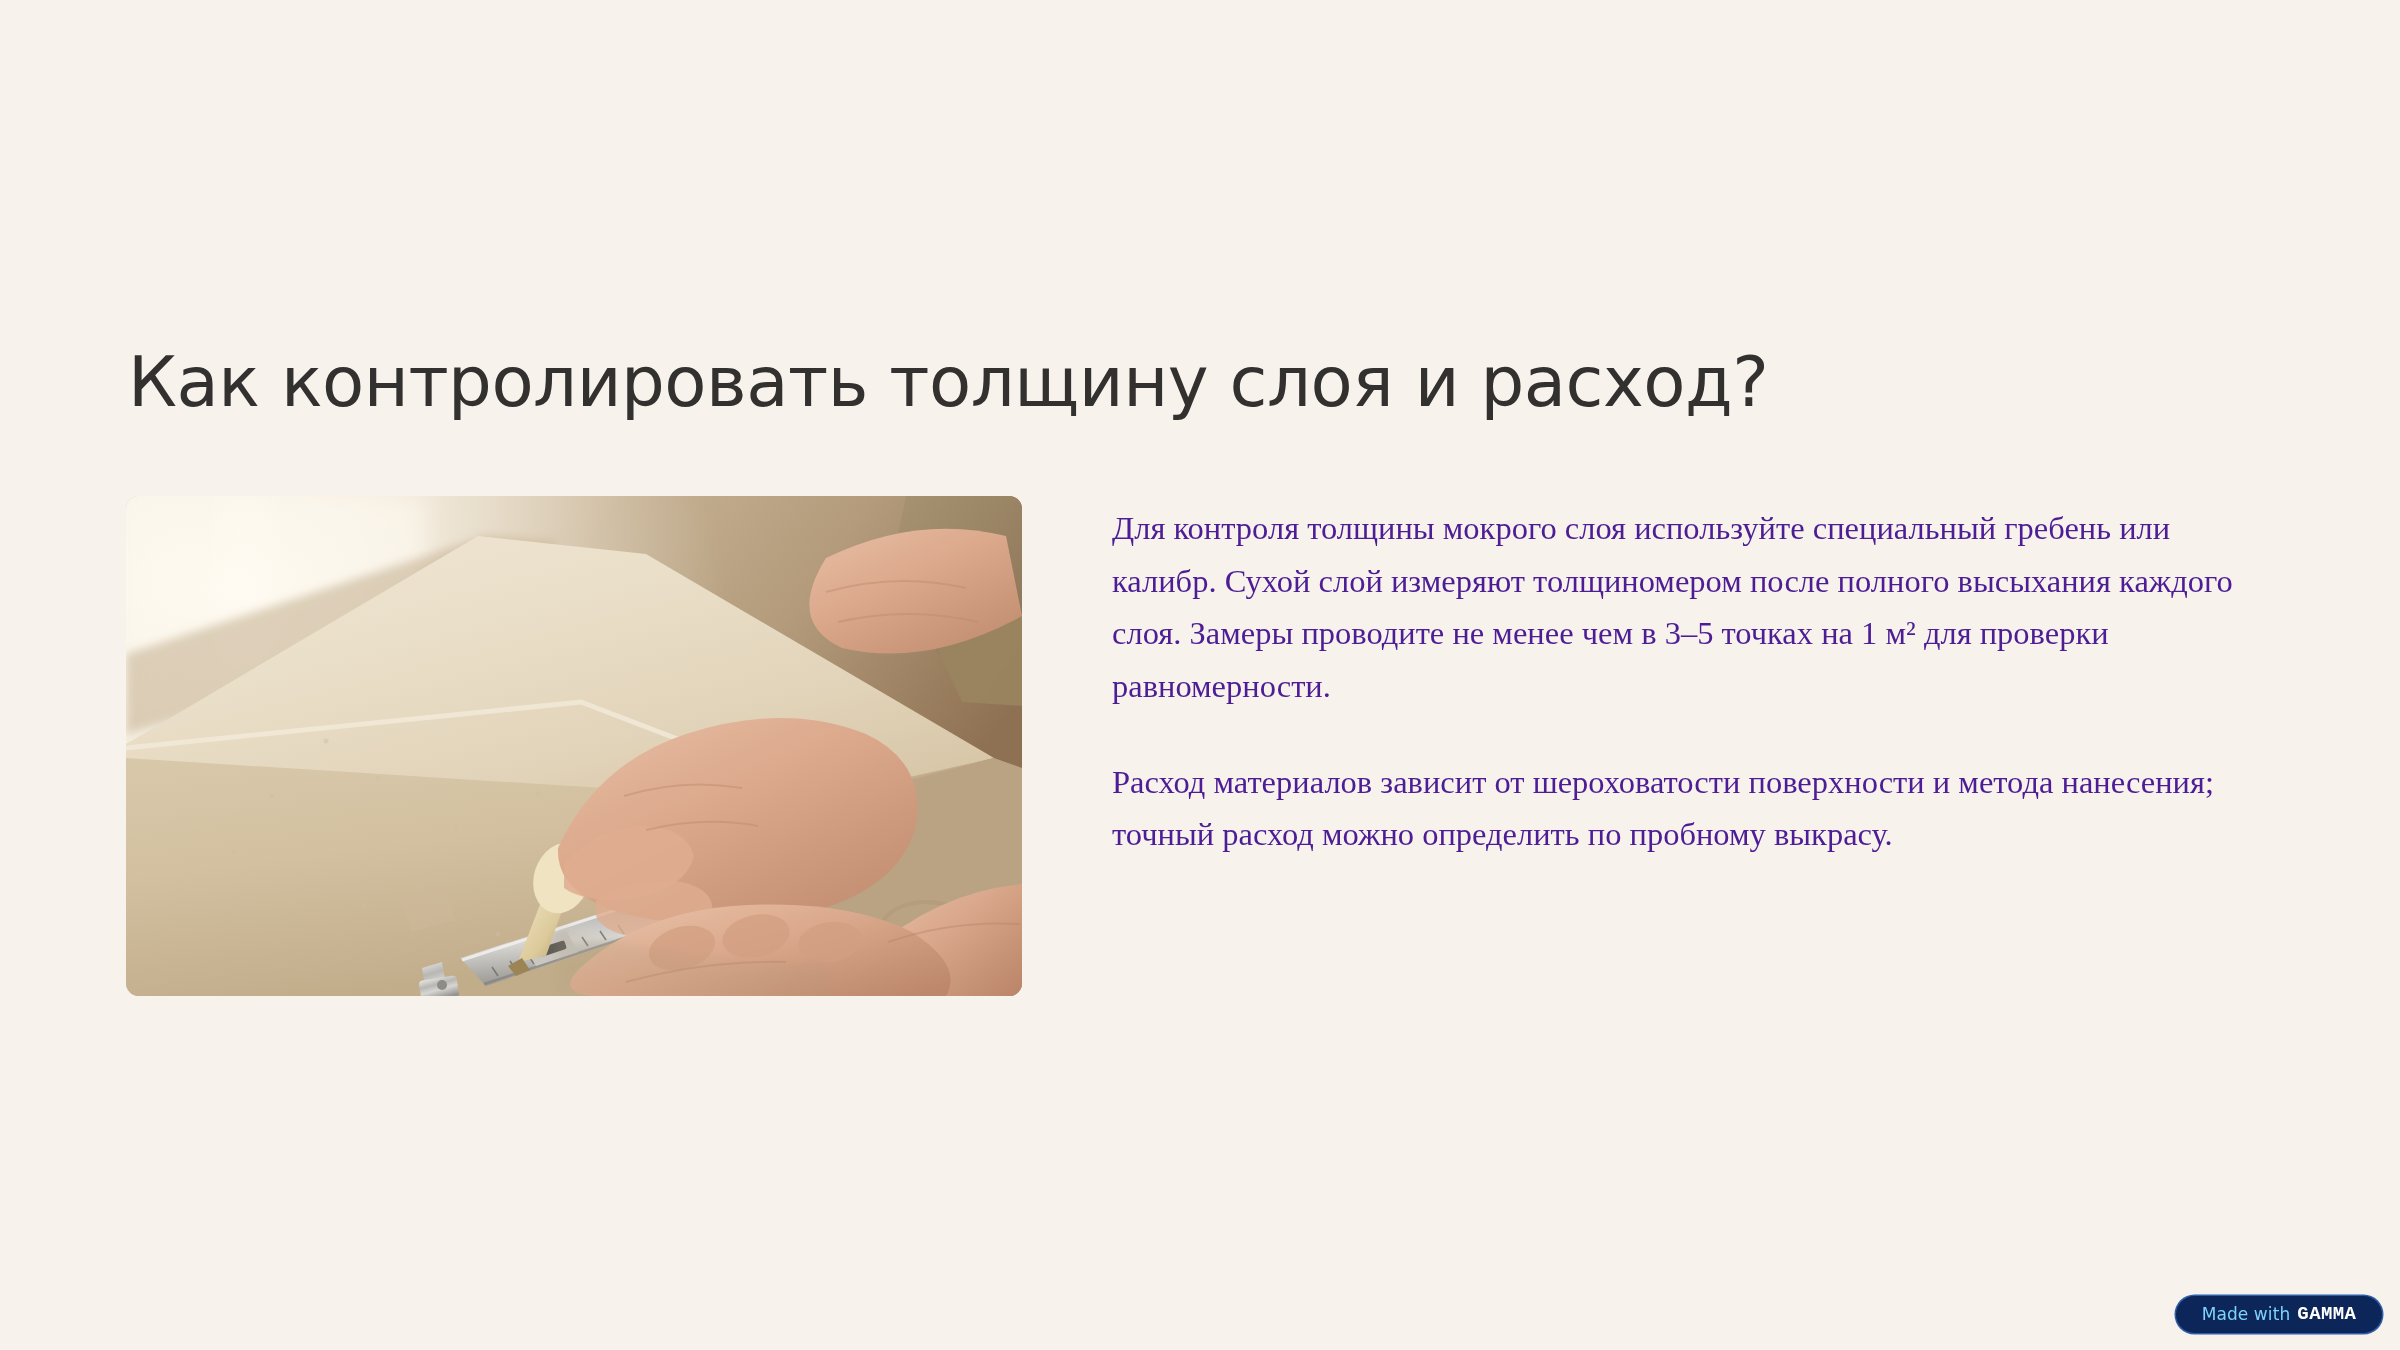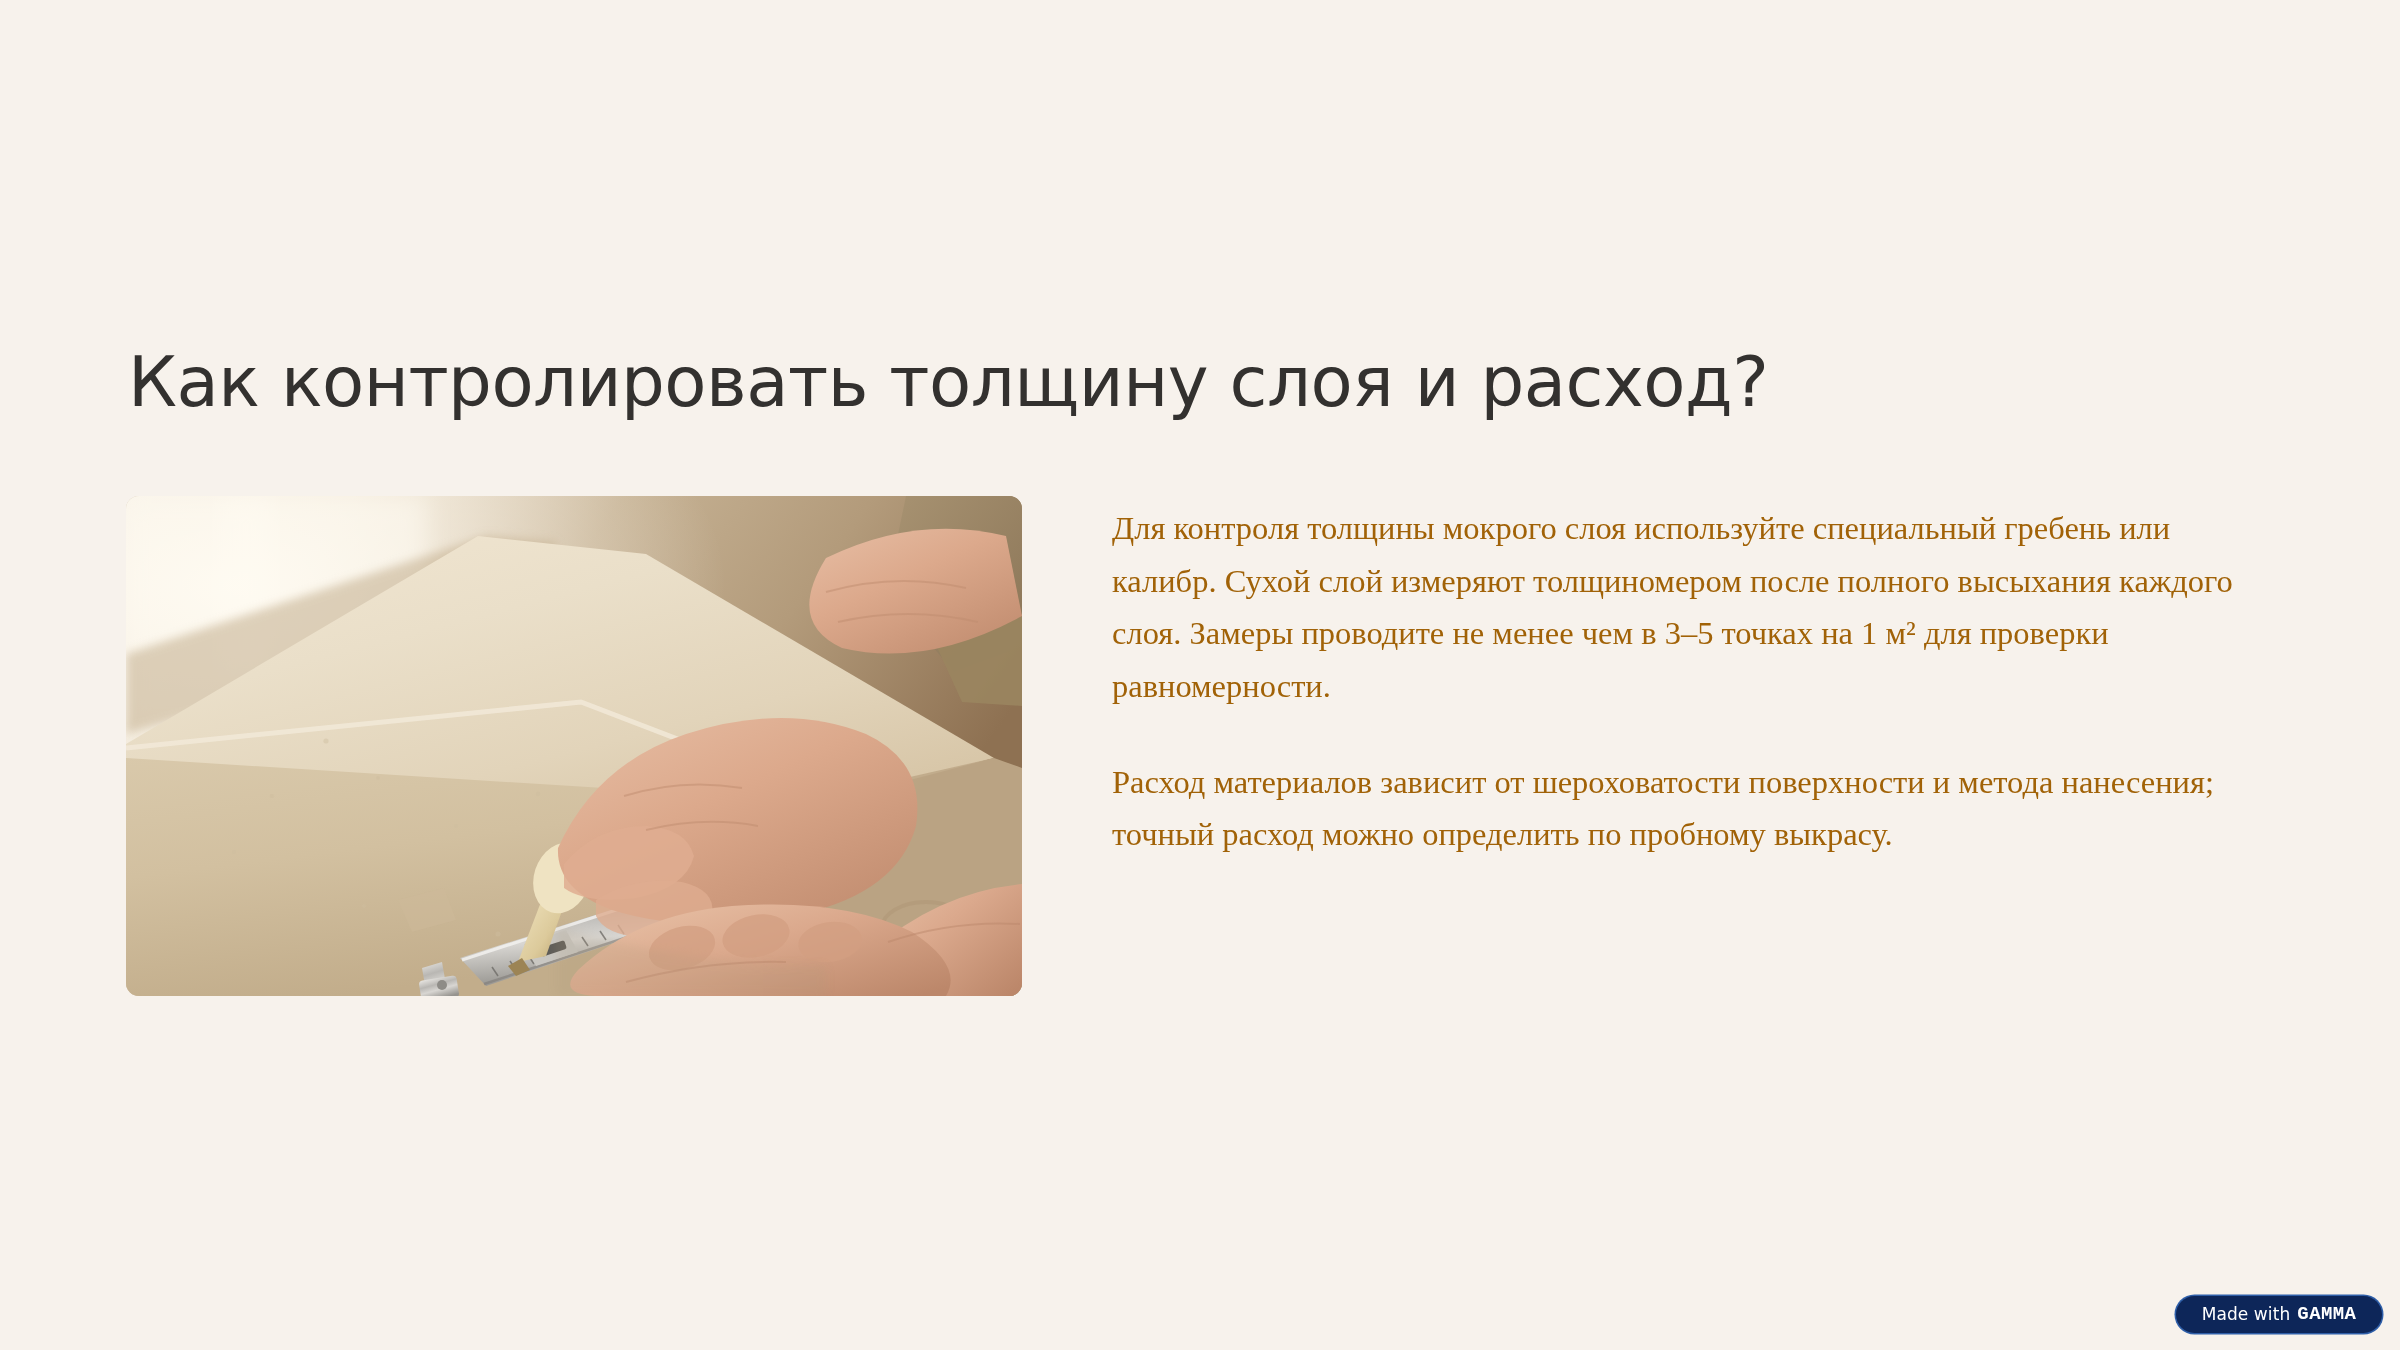--- a/index.html
+++ b/index.html
@@ -66,21 +66,21 @@
   
   .text-col {
     flex: 1 1 auto;
     padding-top: 6px;
     max-width: 1126px;
   }
   .body-par {
     font-family: "Liberation Serif", "DejaVu Serif", serif;
     font-size: 32.5px;
     line-height: 1.62;
-    color: #a16207;
+    color: #4c1d95;
     margin: 0 0 30px 0;
   }
   .body-par:last-child {
     margin-bottom: 0;
     margin-top: 43px;
   }
 
   
   .gamma-badge {
     position: absolute;
@@ -94,21 +94,21 @@
     display: flex;
     align-items: center;
     justify-content: center;
     gap: 7px;
     cursor: pointer;
   }
   .gamma-badge .made-with {
     font-family: "DejaVu Sans", "Liberation Sans", sans-serif;
     font-size: 17px;
     font-weight: 400;
-    color: #ffffff;
+    color: #7dd3fc;
     letter-spacing: 0.1px;
     line-height: 1;
   }
   .gamma-badge .gamma-word {
     font-family: Liberation Mono, monospace;
     font-size: 19px;
     font-weight: 700;
     color: #FFFFFF;
     letter-spacing: 0.4px;
     line-height: 1;

